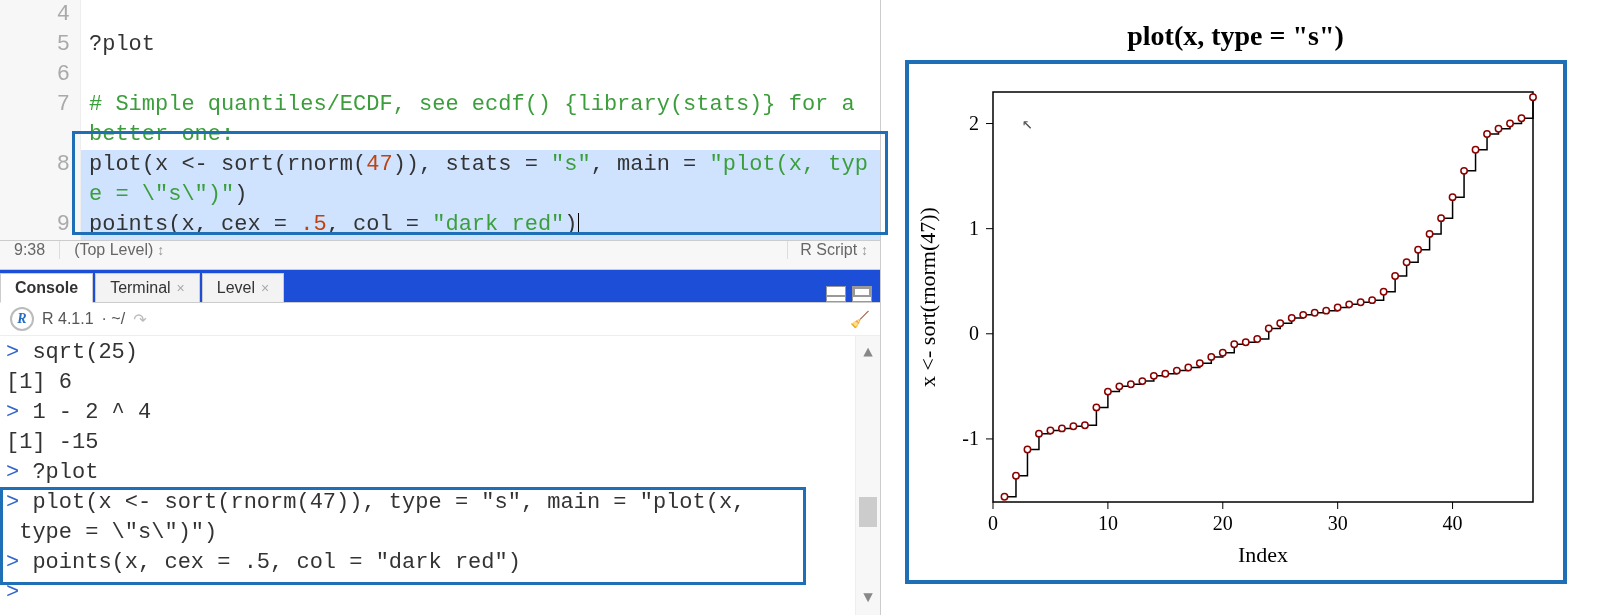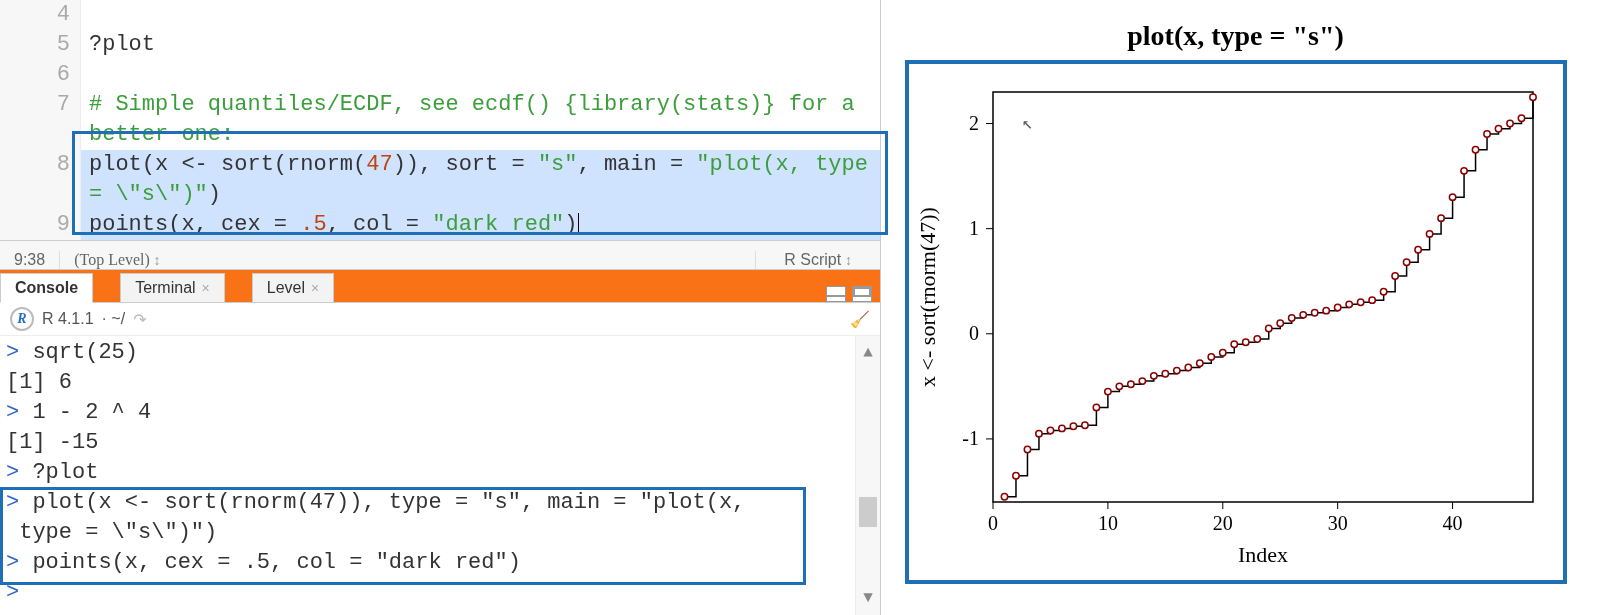--- a/index.html
+++ b/index.html
@@ -69,44 +69,43 @@
     display:inline-block;
     width:1px;
     height:22px;
     background:#000;
     vertical-align:middle;
   }
 
   
   .editor-status {
     display: flex;
-    align-items: flex-end;
+    align-items: flex-start;
     height: 28px;
     border-top: 1px solid #ccc;
     border-bottom: 1px solid #ccc;
     font-family: "Segoe UI", Arial, sans-serif;
     font-size: 16px;
     color: #666;
     background: #f7f7f7;
   }
   .editor-status .cursor-pos { padding: 0 14px; border-right: 1px solid #ddd; }
-  .editor-status .scope { padding: 0 14px; flex: 1; cursor: pointer; font-family: Liberation Serif, serif; }
-  .editor-status .filetype { padding: 0 28px; border-left: 1px solid #ddd; cursor: pointer; }
+  .editor-status .scope { padding: 0 14px; flex: 1; cursor: pointer; }
+  .editor-status .filetype { padding: 0 12px; border-left: 1px solid #ddd; cursor: pointer; }
   .updown::after { content: " \2195"; color:#999; font-size:14px; }
 
   
   .tabstrip {
     display: flex;
     align-items: flex-end;
     height: 32px;
-    background: #f97316;
+    background: #1d4ed8;
     border-bottom: 1px solid #ccc;
     font-family: "Segoe UI", Arial, sans-serif;
     font-size: 16px;
-    gap: 25px;
   }
   .tab {
     padding: 5px 14px 5px 14px;
     border: 1px solid #ccc;
     border-bottom: none;
     background: #f3f3f3;
     margin-right: 2px;
     cursor: pointer;
     display:flex;
     align-items:center;
@@ -213,21 +212,21 @@
         <div class="code-row">
           <div class="gutter">6</div>
           <div class="code-cell"></div>
         </div>
         <div class="code-row">
           <div class="gutter">7</div>
           <div class="code-cell"><span class="tok-comment"># Simple quantiles/ECDF, see ecdf() {library(stats)} for a better one:</span></div>
         </div>
         <div class="code-row">
           <div class="gutter">8</div>
-          <div class="code-cell sel-bg"><span class="">plot(x &lt;- sort(rnorm(</span><span class="tok-number">47</span><span class="">)), sort = </span><span class="tok-string">"s"</span><span class="">, main = </span><span class="tok-string">"plot(x, type = \"s\")"</span><span class="">)</span></div>
+          <div class="code-cell sel-bg"><span class="">plot(x &lt;- sort(rnorm(</span><span class="tok-number">47</span><span class="">)), stats = </span><span class="tok-string">"s"</span><span class="">, main = </span><span class="tok-string">"plot(x, type = \"s\")"</span><span class="">)</span></div>
         </div>
         <div class="code-row">
           <div class="gutter">9</div>
           <div class="code-cell sel-bg"><span class="">points(x, cex = </span><span class="tok-number">.5</span><span class="">, col = </span><span class="tok-string">"dark red"</span><span class="">)</span><span class="cursor-bar"></span></div>
         </div>
         <div class="source-box-hl" id="src-hl" style="top: 131px; left: 72px; width: 810px; height: 98px;"></div>
       </div>
 
     <div class="editor-status">
       <div class="cursor-pos">9:38</div>

